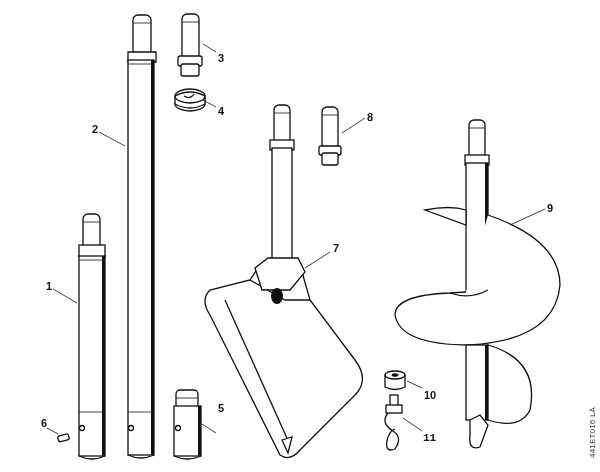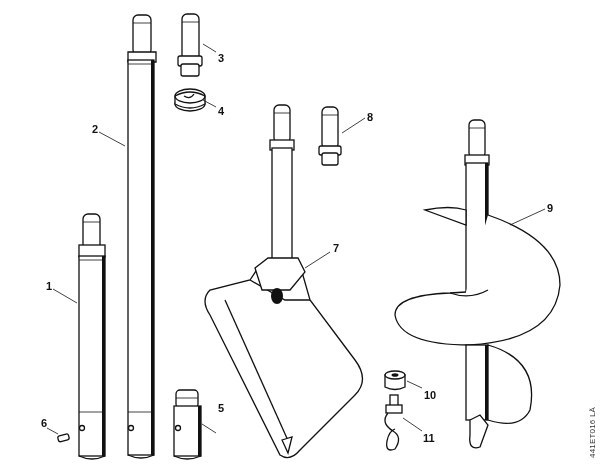--- a/index.html
+++ b/index.html
@@ -162,17 +162,17 @@
   <span class="callout" style="left:46px;top:281px;">1</span>
   <span class="callout" style="left:92px;top:124px;">2</span>
   <span class="callout" style="left:218px;top:53px;">3</span>
   <span class="callout" style="left:218px;top:106px;">4</span>
   <span class="callout" style="left:218px;top:403px;">5</span>
   <span class="callout" style="left:41px;top:418px;">6</span>
   <span class="callout" style="left:333px;top:243px;">7</span>
   <span class="callout" style="left:367px;top:112px;">8</span>
   <span class="callout" style="left:547px;top:203px;">9</span>
   <span class="callout" style="left:424px;top:390px;">10</span>
-  <span class="callout" style="left:423px;top:433px;">11</span>
+  <span class="callout" style="left:423px;top:433px;font-family:Liberation Mono, monospace;">11</span>
 
   <span class="ref-code" style="left:588px;top:458px;">441ET016 LÄ</span>
 
 </div>
 
 </body></html>

